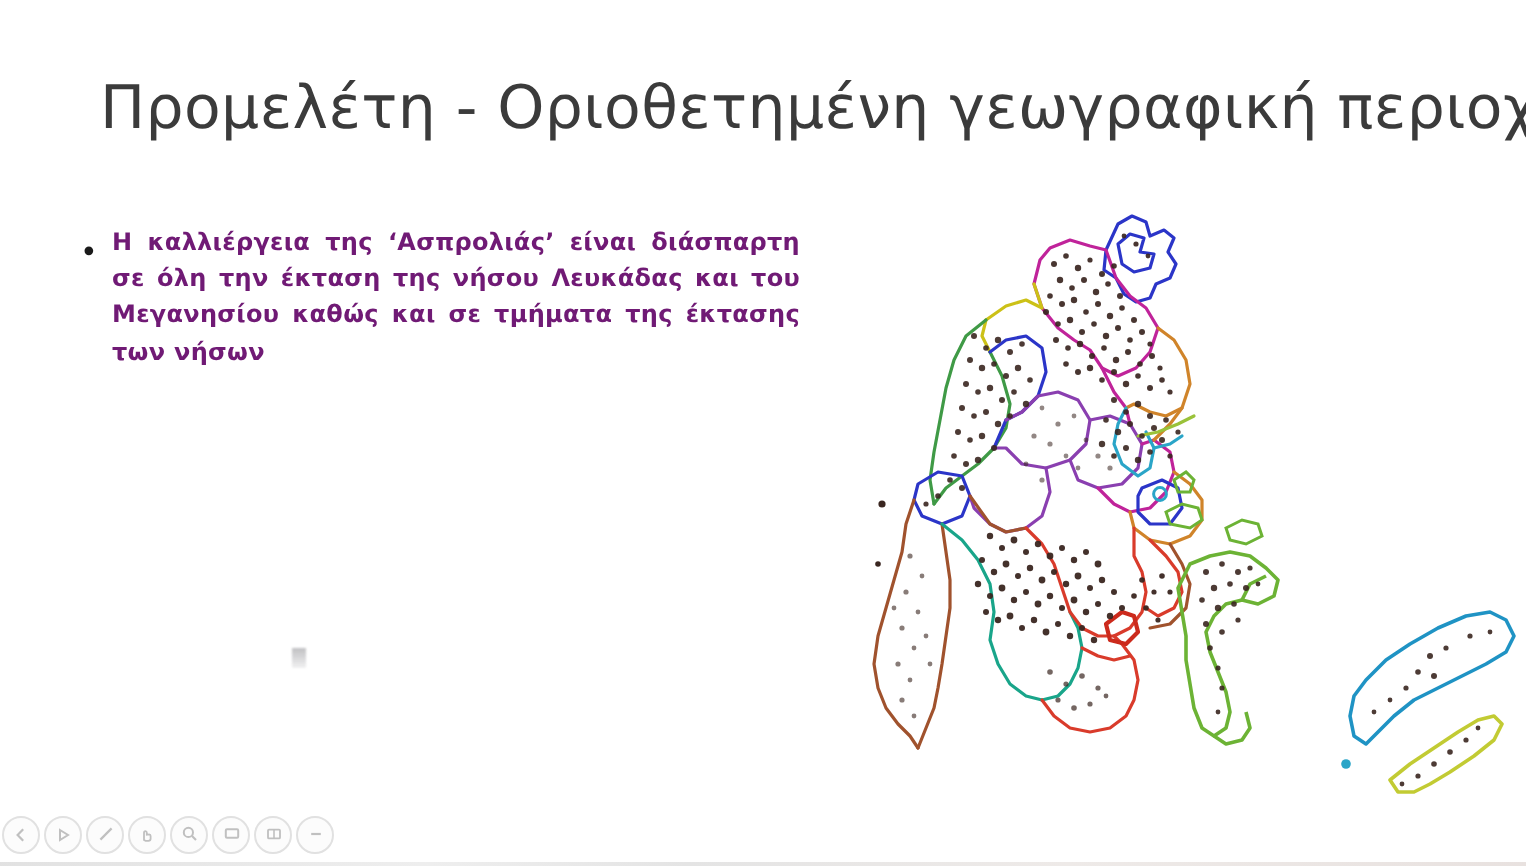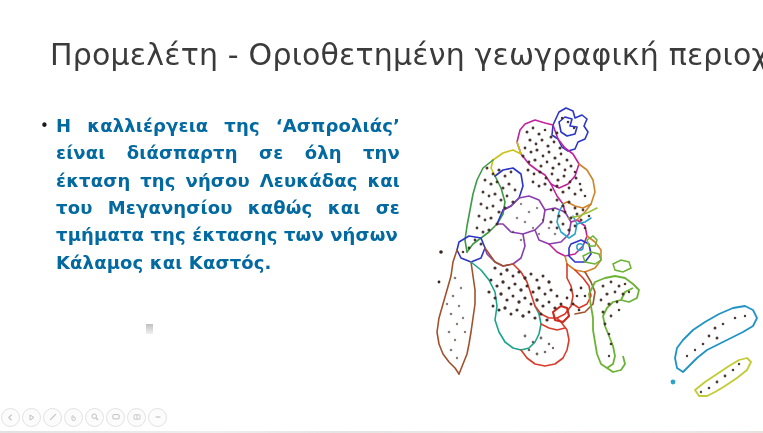--- a/index.html
+++ b/index.html
@@ -51,23 +51,23 @@
     width: 16px;
     padding-top: 7px;
     font-size: 15px;
     line-height: 1;
     color: #1a1a1a;
     text-align: left;
   }
   .bullet-text {
     flex: 1 1 auto;
     font-family: "DejaVu Sans", "Liberation Sans", sans-serif;
-    font-size: 18px;
+    font-size: 12px;
     font-weight: 700;
-    color: #0369a1;
+    color: #701a75;
     line-height: 1.52;
     text-align: justify;
     text-justify: inter-word;
     letter-spacing: 0.15px;
   }
   .bullet-text .last-line {
     display: block;
     text-align: left;
   }
 
@@ -142,21 +142,20 @@
 
 <div id="slide-root">
 
   <div class="slide-title">Προμελέτη - Οριοθετημένη γεωγραφική περιοχή</div>
 
   <div class="body-block">
     <div class="bullet-row">
       <div class="bullet-dot">•</div>
       <div class="bullet-text">
         <span>Η καλλιέργεια της ‘Ασπρολιάς’ είναι διάσπαρτη σε όλη την έκταση της νήσου Λευκάδας και του Μεγανησίου καθώς και σε τμήματα της έκτασης των νήσων</span>
-        <span class="last-line">Κάλαμος και Καστός.</span>
       </div>
     </div>
   </div>
 
   <div class="scan-artifact"></div>
 
   <div class="map-wrap">
     <svg viewBox="0 0 338 305" xmlns="http://www.w3.org/2000/svg">
 
       <g fill="none" stroke-width="1.6" stroke-linejoin="round" stroke-linecap="round">

